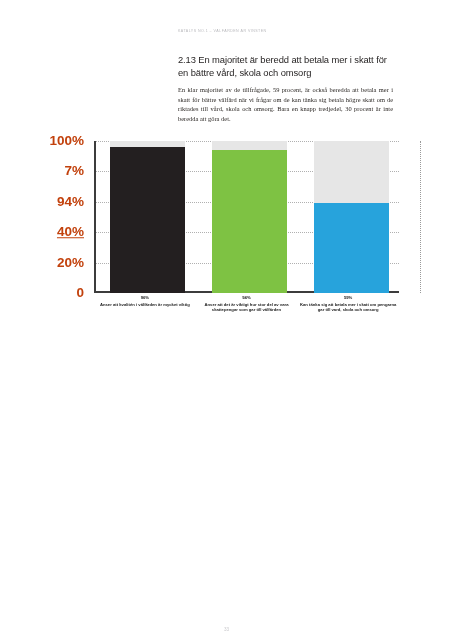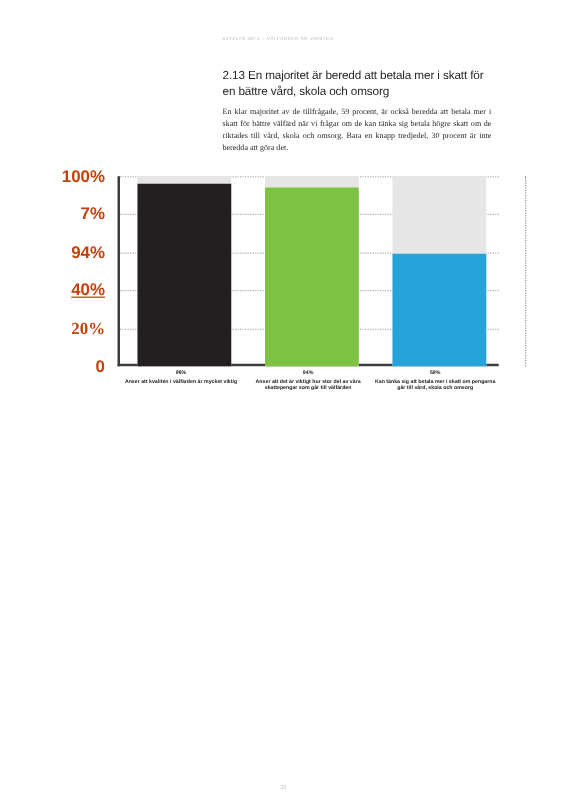--- a/index.html
+++ b/index.html
@@ -219,21 +219,21 @@
 
   <div class="article">
     <h2 class="article-title">2.13 En majoritet är beredd att betala mer i skatt för en bättre vård, skola och omsorg</h2>
     <p class="article-body">En klar majoritet av de tillfrågade, 59 procent, är också beredda att betala mer i skatt för bättre välfärd när vi frågar om de kan tänka sig betala högre skatt om de riktades till vård, skola och omsorg. Bara en knapp tredjedel, 30 procent är inte beredda att göra det.</p>
   </div>
 
   <div class="chart-block">
     <div class="chart-area">
       <div class="y-axis" id="y-axis">
           <div class="y-tick" style="top: 160px;">0</div>
-          <div class="y-tick" style="top: 129.6px; font-family: Liberation Serif, serif;">20%</div>
+          <div class="y-tick" style="top: 129.6px;">20%</div>
           <div class="y-tick" style="top: 99.2px; text-decoration: underline;">40%</div>
           <div class="y-tick" style="top: 68.8px;">94%</div>
           <div class="y-tick" style="top: 38.4px;">7%</div>
           <div class="y-tick" style="top: 8px;">100%</div>
         </div>
       <div class="plot">
         <div class="axis-line-y"></div>
         <div class="axis-line-x"></div>
         <div id="gridlines">
             <div class="gridline" style="top: 121.6px;"></div>

